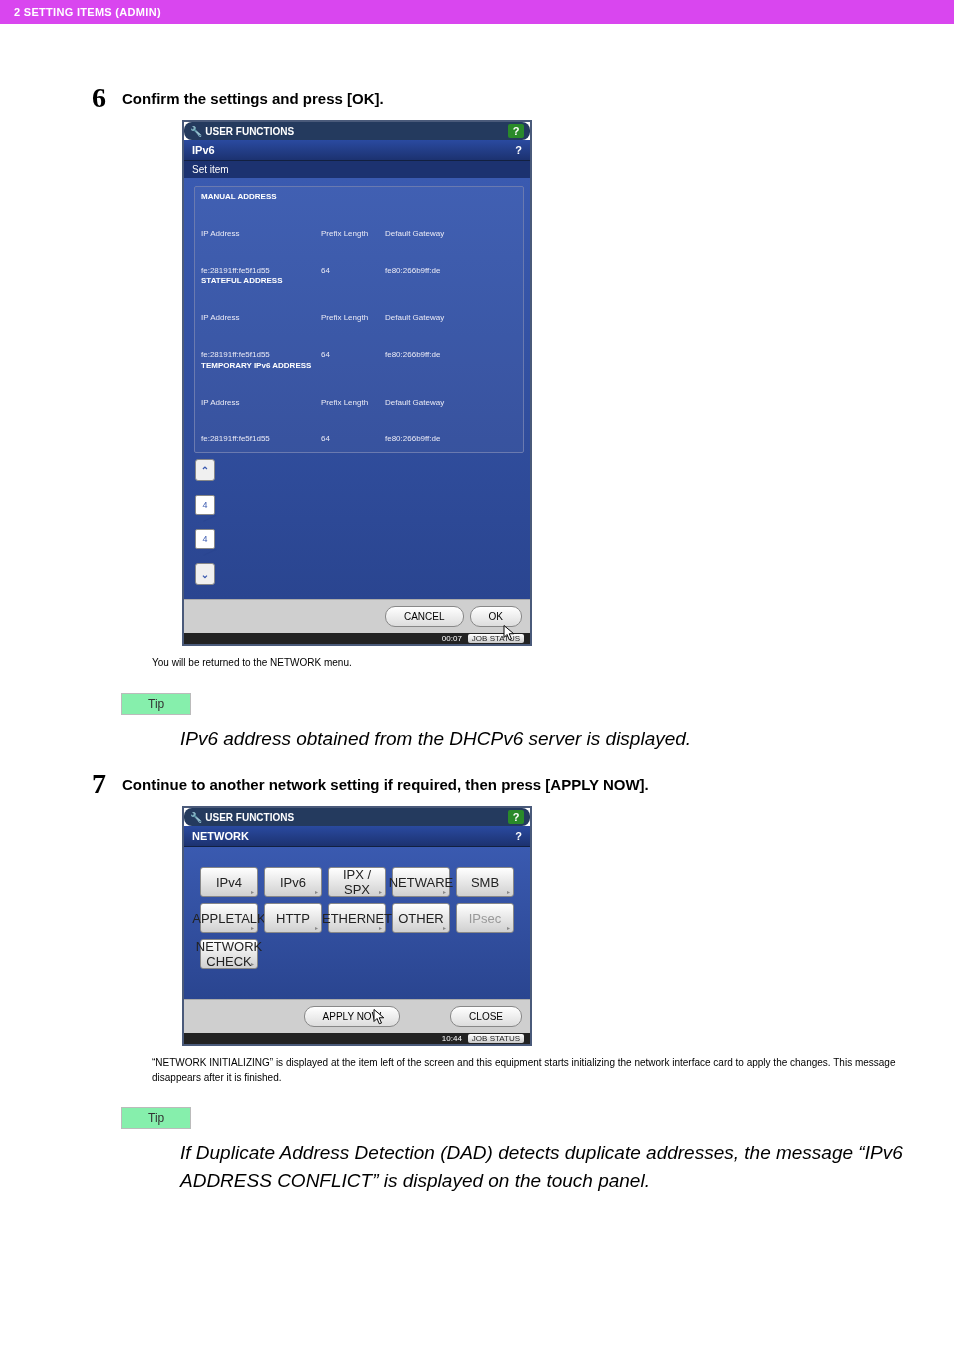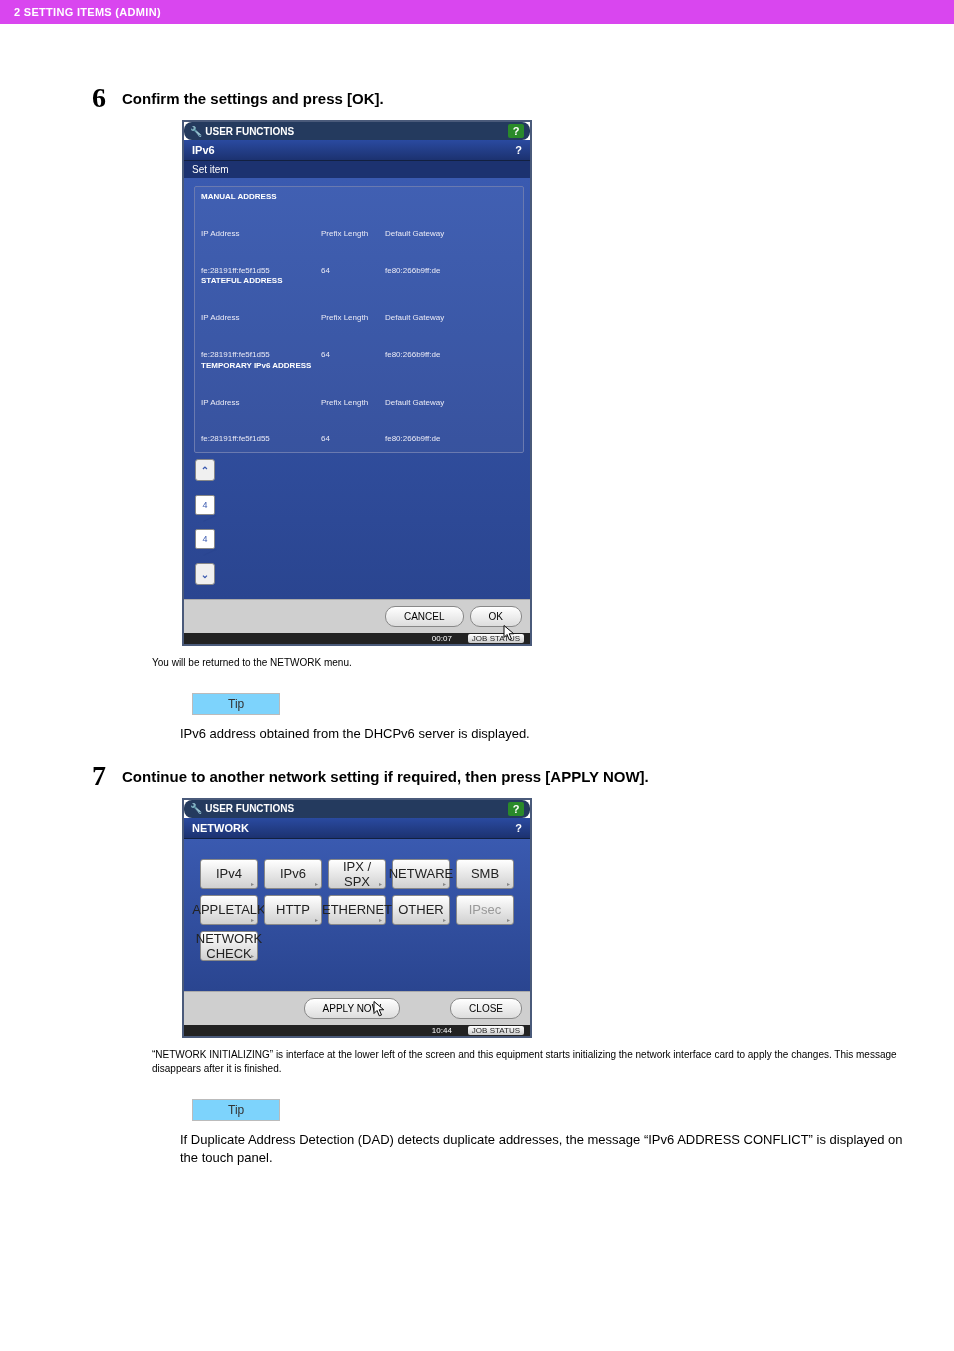--- a/index.html
+++ b/index.html
@@ -43,33 +43,34 @@
     padding-top: 6px;
   }
   .body-para {
     margin-left: 80px;
     font-size: 10px;
     line-height: 1.45;
     margin-top: 10px;
   }
   .tip-tag {
     display: inline-block;
-    background: #7dd3fc;
+    background: #86efac;
     border: 1px solid #bbb;
-    padding: 3px 35px;
+    padding: 3px 26px;
     font-size: 12px;
     color: #333;
-    margin-left: 120px;
+    margin-left: 49px;
     margin-top: 22px;
   }
   .tip-body {
     margin-left: 108px;
     margin-top: 10px;
-    font-size: 13px;
+    font-size: 19px;
     line-height: 1.45;
+    font-style: italic;
   }
   
   .shot1-wrap {
     margin-left: 110px;
     margin-top: 6px;
   }
   .shot1 {
     width: 350px;
     border: 2px solid #4a5a7a;
     background: #fff;
@@ -155,21 +156,21 @@
   }
   .btn-small {
     font-size:10px;
     padding: 4px 18px;
     background: linear-gradient(#fff,#ddd);
     border:1px solid #888;
     border-radius:10px;
   }
   .uf-status {
     background:#222; color:#fff; font-size:8px;
-    padding:1px 6px; display:flex; justify-content:flex-end; gap:16px; align-items:flex-end;
+    padding:1px 6px; display:flex; justify-content:flex-end; gap:6px; align-items:flex-end;
   }
   .uf-status .jst { background:linear-gradient(#fff,#ccc); color:#222; padding:0 4px; border-radius:2px; font-size:8px;}
   
   .cursor {
     position:absolute;
     width:16px; height:18px;
   }
   .cursor svg { width:100%; height:100%; }
   .shot1 .cursor { right:12px; bottom:2px; }
 
@@ -367,21 +368,21 @@
         <span class="jst">JOB STATUS</span>
       </div>
       <div class="cursor">
         <svg viewBox="0 0 20 24">
             <path d="M2 2 L2 18 L6 14 L9 21 L12 20 L9 13 L15 13 Z" fill="#fff" stroke="#000" stroke-width="1.3"></path>
           </svg>
       </div>
     </div>
   </div>
 
-  <div class="body-para">“NETWORK INITIALIZING” is interface at the lower left of the screen and this equipment starts initializing the network interface card to apply the changes. This message disappears after it is finished.</div>
+  <div class="body-para">“NETWORK INITIALIZING” is displayed at the item left of the screen and this equipment starts initializing the network interface card to apply the changes. This message disappears after it is finished.</div>
 
   <div class="tip-tag">Tip</div>
   <div class="tip-body">If Duplicate Address Detection (DAD) detects duplicate addresses, the message “IPv6 ADDRESS CONFLICT” is displayed on the touch panel.</div>
 
 </div>
 
 <div class="page-footer">
   <span>144</span>
   <span>Setting Network Functions</span>
 </div>

